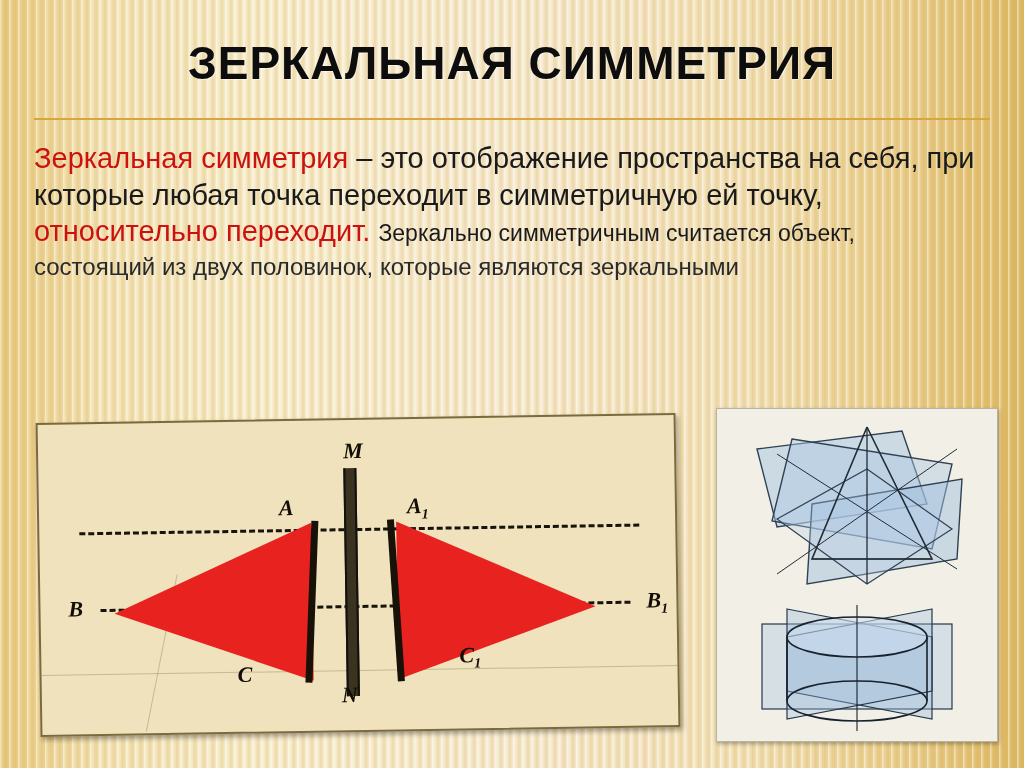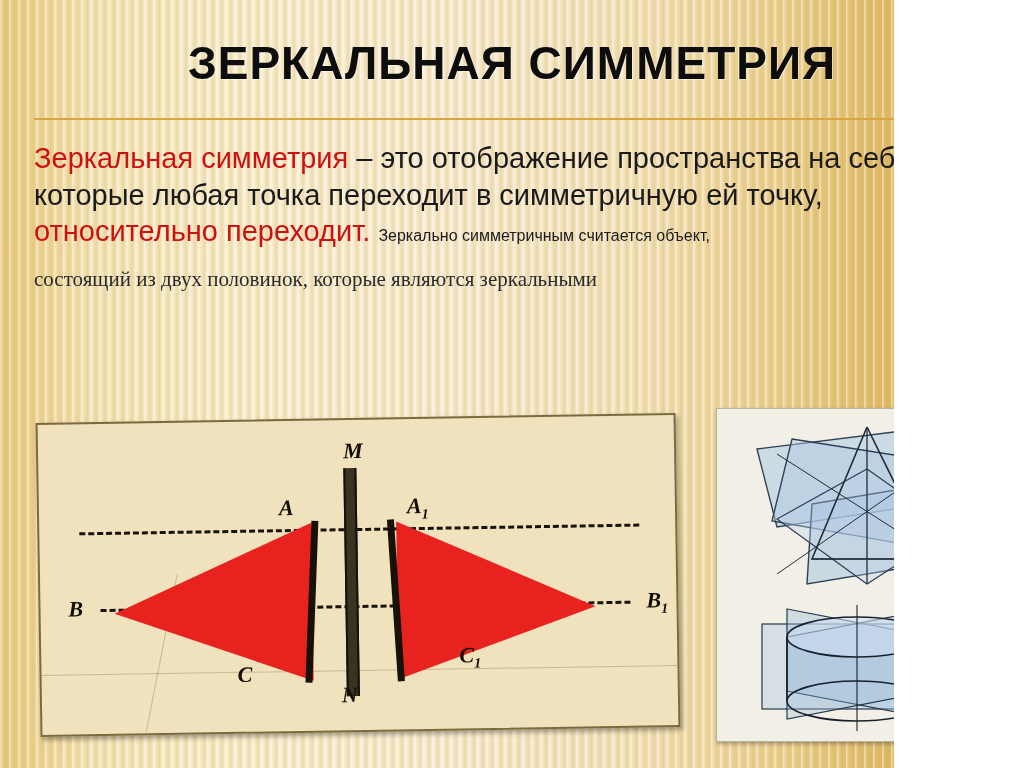--- a/index.html
+++ b/index.html
@@ -7,21 +7,21 @@
     padding: 0;
   }
   body {
     width: 1024px;
     height: 768px;
     font-family: "Liberation Sans", sans-serif;
     overflow: hidden;
   }
   .slide {
     position: relative;
-    width: 894px;
+    width: 1024px;
     height: 768px;
     background:
       repeating-linear-gradient(90deg,
         rgba(255,255,255,0.55) 0px,
         rgba(255,255,255,0.0) 3px,
         rgba(214,176,96,0.30) 6px,
         rgba(255,255,255,0.0) 9px),
       linear-gradient(90deg,
         #e8c97d 0%,
         #f3e3b6 10%,
@@ -62,24 +62,23 @@
     color: #1a1a1a;
     line-height: 1.26;
   }
   .lead {
     font-size: 29px;
   }
   .lead .accent {
     color: #cc1111;
   }
   .sub2 {
-    font-size: 21px;
-    margin-top: 16px;
+    font-size: 24px;
+    margin-top: 2px;
     color: #2a2a2a;
-    font-family: Liberation Serif, serif;
   }
 
   
   .fig-left {
     position: absolute;
     left: 38px;
     top: 418px;
     width: 636px;
     height: 310px;
     background: #efe2bd;
@@ -191,21 +190,21 @@
 
   <div class="title">ЗЕРКАЛЬНАЯ СИММЕТРИЯ</div>
   <div class="title-rule"></div>
 
   <div class="body-text">
     <div class="lead">
       <span class="accent">Зеркальная симметрия</span>
       <span>–</span>
       <span>это отображение пространства на себя, при которые любая точка переходит в симметричную ей точку,</span>
       <span class="accent">относительно переходит.</span>
-      <span class="sub-inline" style="font-size:16px;">Зеркально симметричным считается объект,</span>
+      <span class="sub-inline" style="font-size:23px;">Зеркально симметричным считается объект,</span>
     </div>
     <div class="sub2">состоящий из двух половинок, которые являются зеркальными</div>
   </div>
 
   <div class="fig-left">
 
     <div class="plane-line" style="left:0; top:250px; width:640px; height:1px;"></div>
     <div class="plane-line" style="left:120px; top:150px; width:1px; height:160px; transform:rotate(12deg);"></div>
 
     <div class="axis-h"></div>

